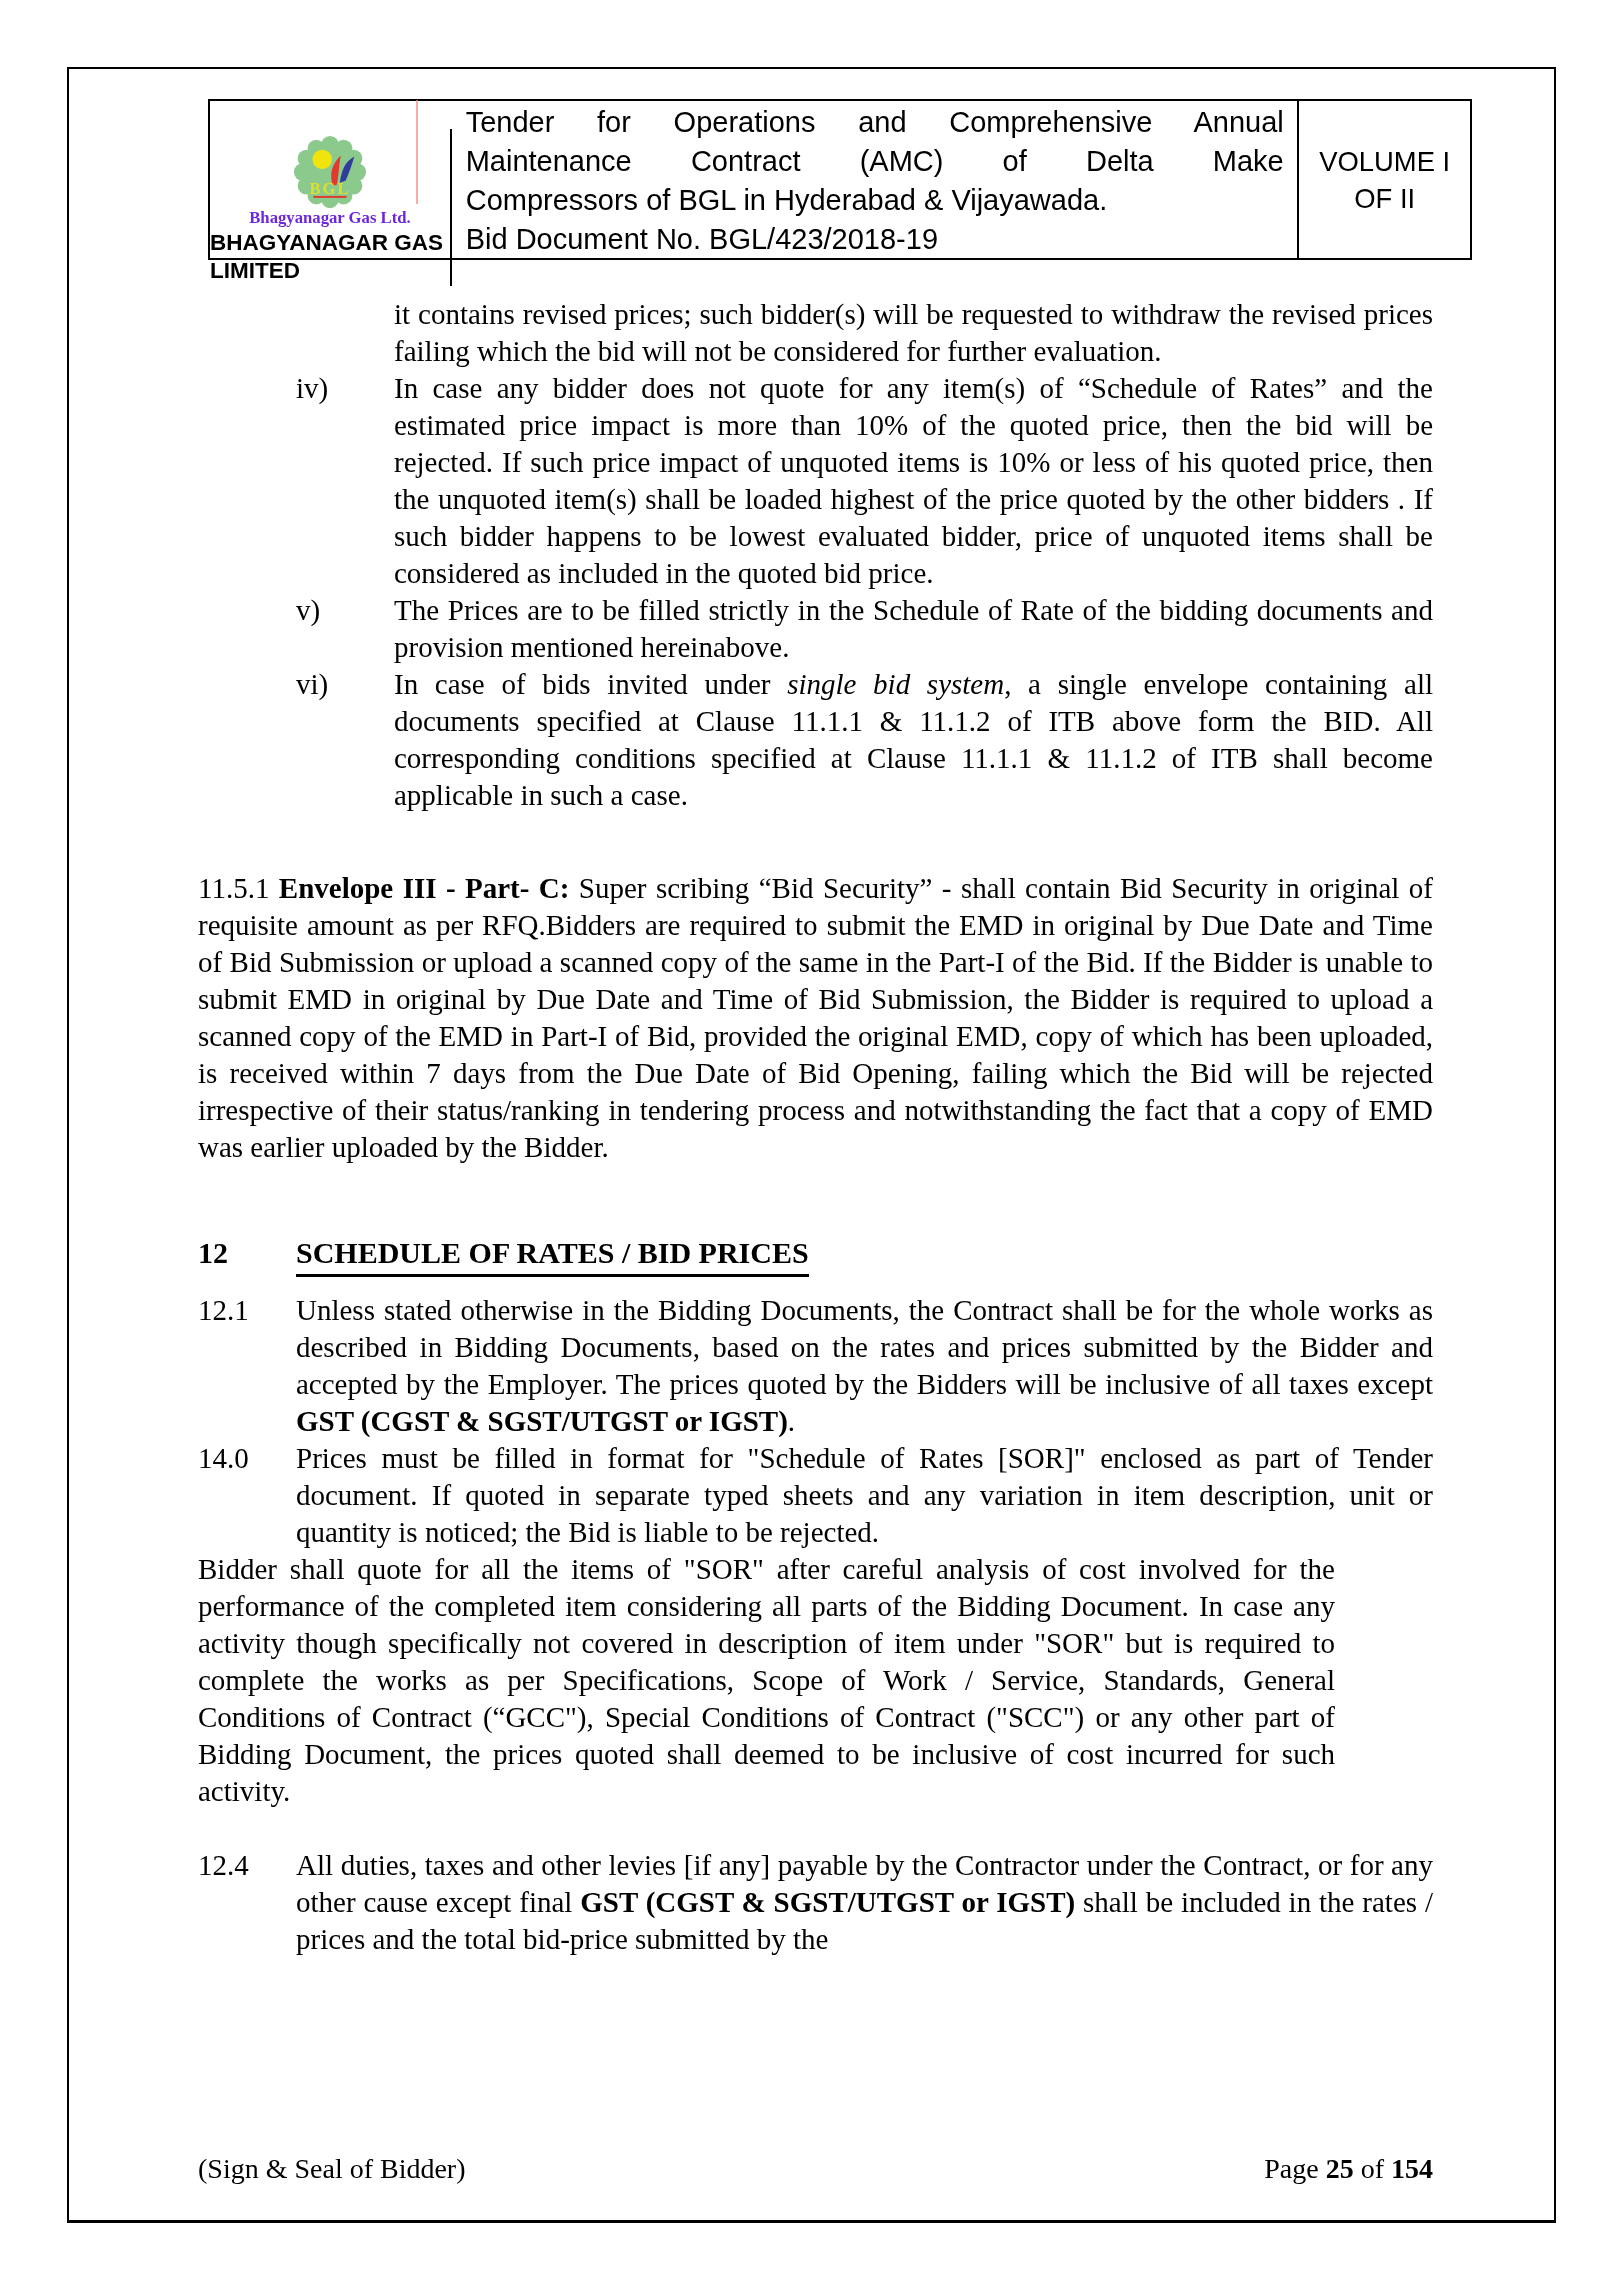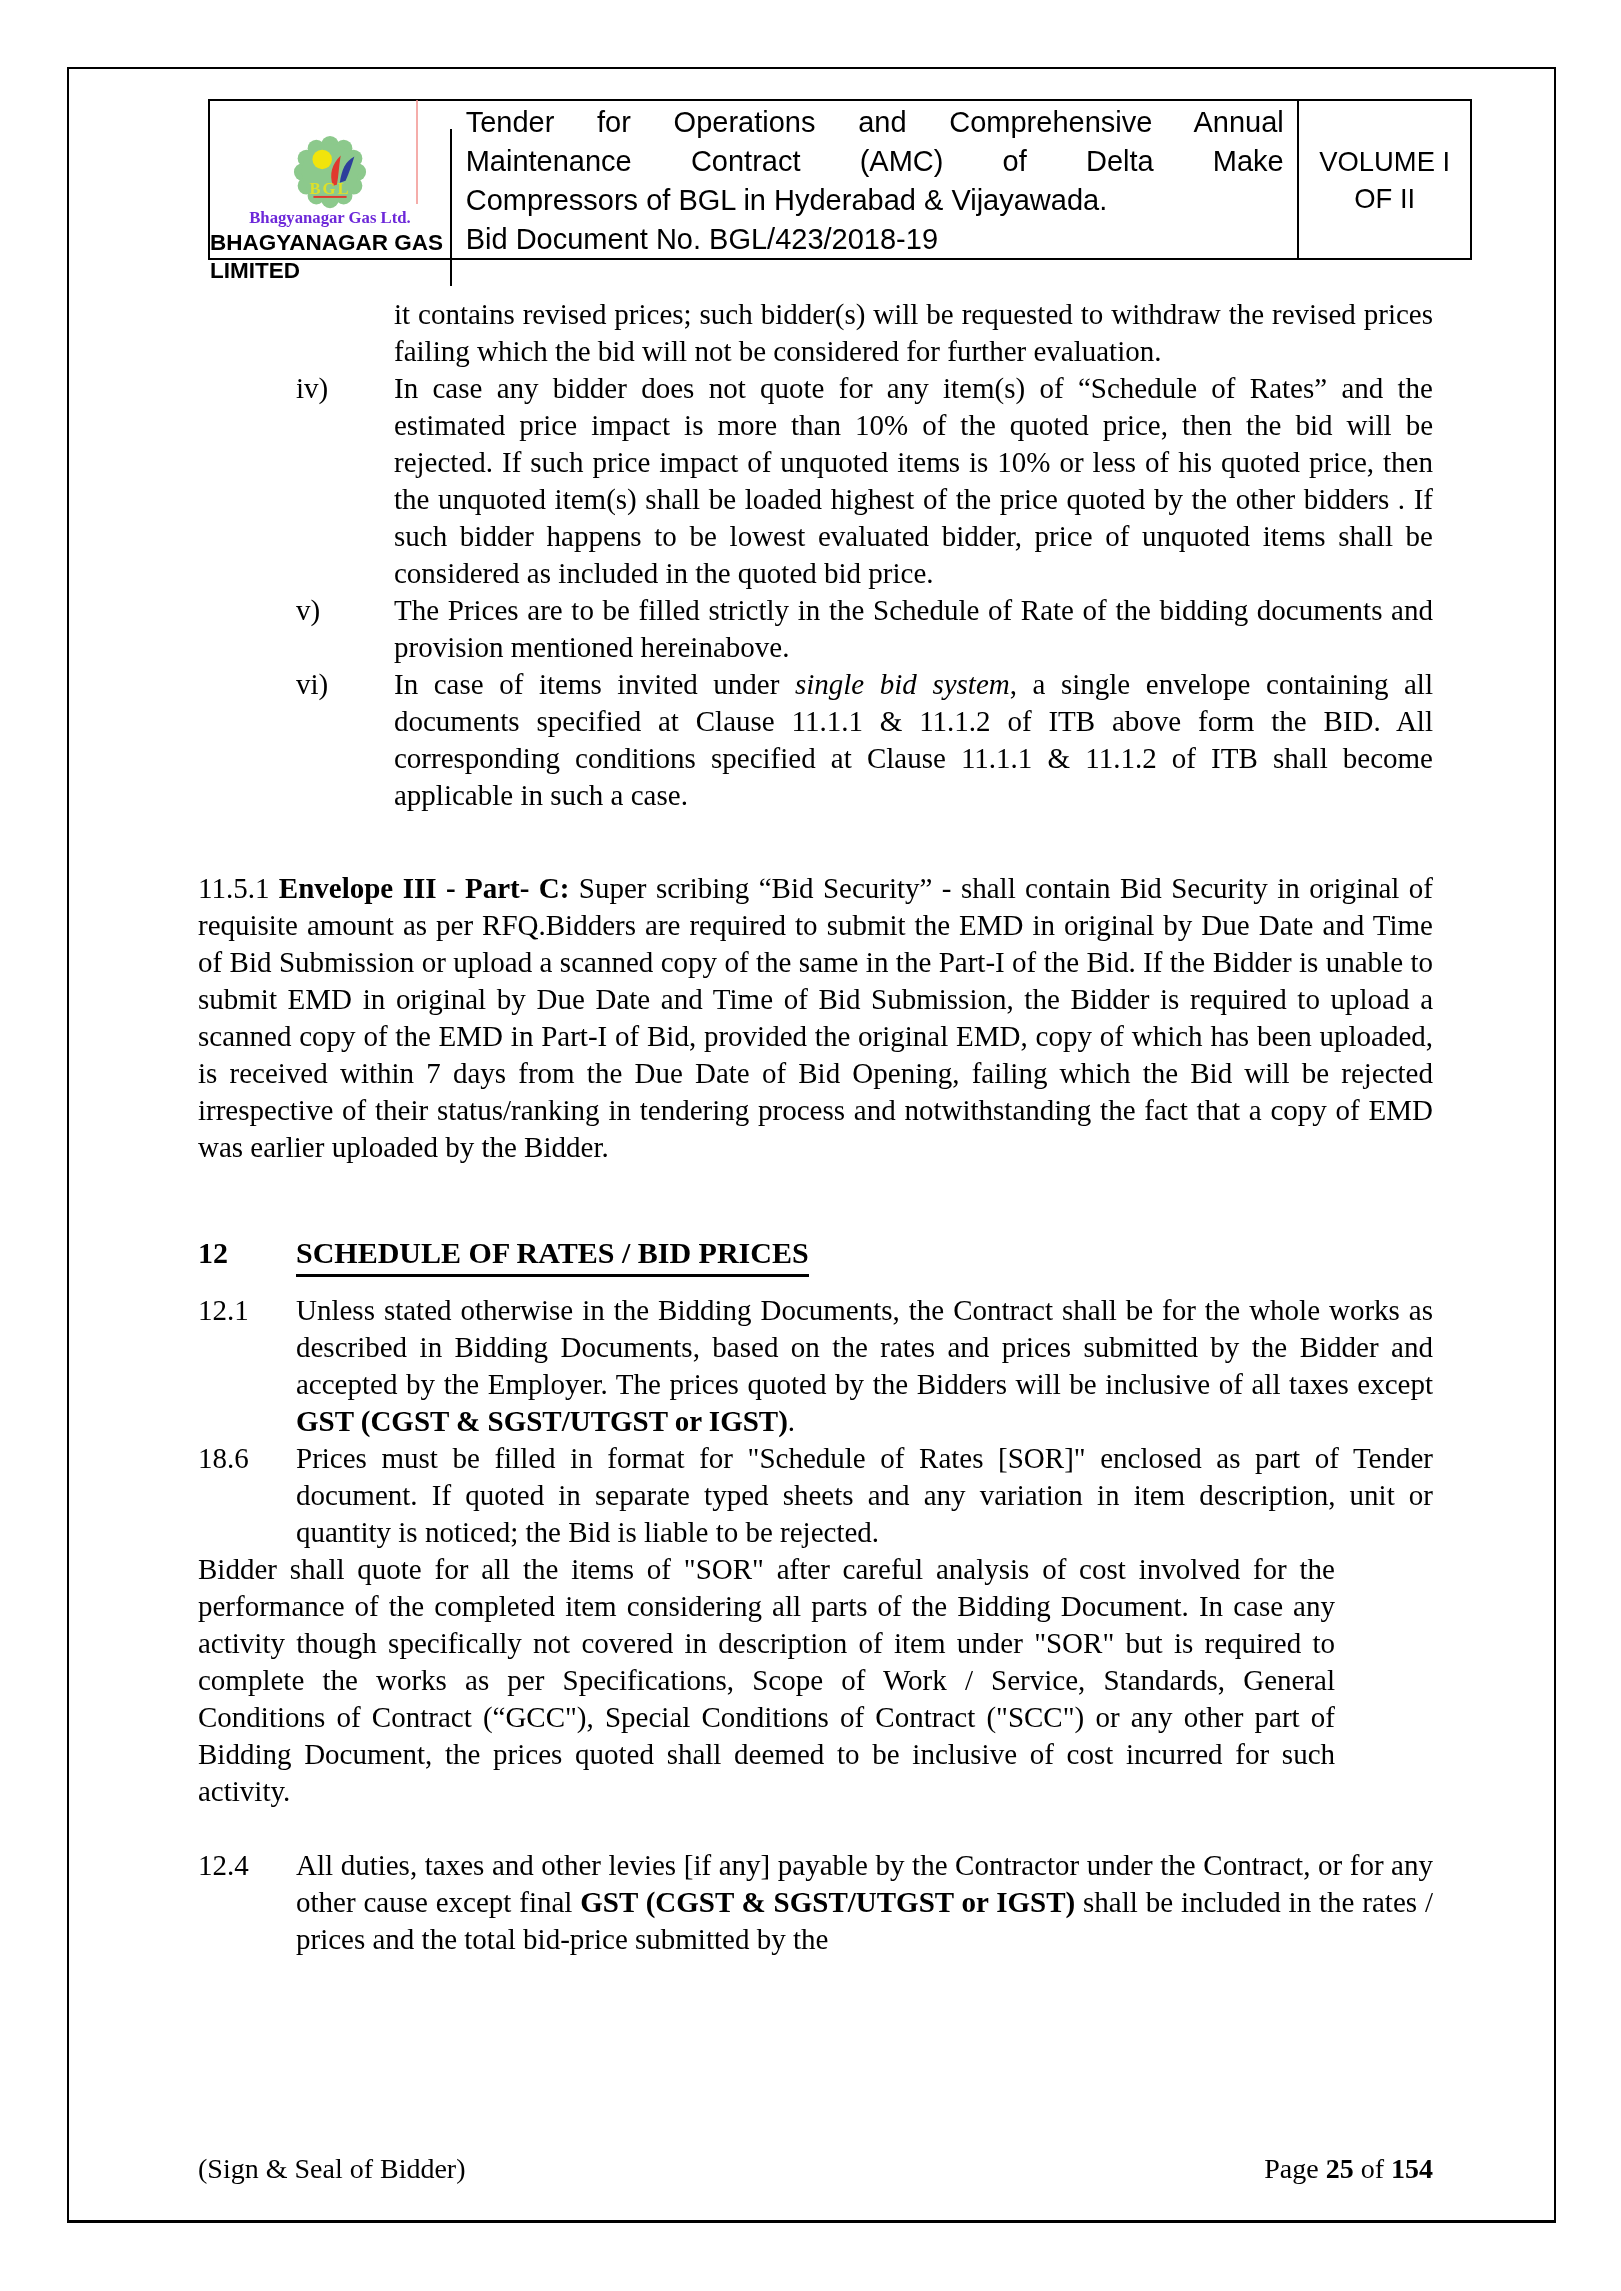--- a/index.html
+++ b/index.html
@@ -132,36 +132,36 @@
 
     <div class="list-row">
       <span class="list-indent"></span>
       <span class="list-label">v)</span>
       <span class="list-text"><span>The Prices are to be filled strictly in the Schedule of Rate of the bidding documents and provision mentioned hereinabove.</span></span>
     </div>
 
     <div class="list-row">
       <span class="list-indent"></span>
       <span class="list-label">vi)</span>
-      <span class="list-text"><span>In case of items invited under </span><span style="font-style: italic;">single bid system</span><span>, a single envelope containing all documents specified at Clause 11.1.1 &amp; 11.1.2 of ITB above form the BID. All corresponding conditions specified at Clause 11.1.1 &amp; 11.1.2 of ITB shall become applicable in such a case.</span></span>
+      <span class="list-text"><span>In case of bids invited under </span><span style="font-style: italic;">single bid system</span><span>, a single envelope containing all documents specified at Clause 11.1.1 &amp; 11.1.2 of ITB above form the BID. All corresponding conditions specified at Clause 11.1.1 &amp; 11.1.2 of ITB shall become applicable in such a case.</span></span>
     </div>
 
     <p class="para-1151"><span>11.5.1  </span><span style="font-weight: bold;">Envelope III - Part- C:</span><span> Super scribing “Bid Security”   - shall contain Bid Security in original of requisite amount as per RFQ.Bidders are required to submit the EMD in original by Due Date and Time of Bid Submission or upload a scanned copy of the same in the Part-I of the Bid. If the Bidder is unable to submit EMD in original by Due Date and Time of Bid Submission, the Bidder is required to upload a scanned copy of the EMD in Part-I of Bid, provided the original EMD, copy of which has been uploaded, is received within 7 days from the Due Date of Bid Opening, failing which the Bid will be rejected irrespective of their status/ranking in tendering process and notwithstanding the fact that a copy of EMD was earlier uploaded by the Bidder.</span></p>
 
     <div class="section-heading">
       <span class="sec-num">12</span>
       <span class="sec-title">SCHEDULE OF RATES / BID PRICES</span>
     </div>
 
     <div class="clause-row">
       <span class="clause-label">12.1</span>
       <span class="clause-text"><span>Unless stated otherwise in the Bidding Documents, the Contract shall be for the whole works as described in Bidding Documents, based on the rates and prices submitted by the Bidder and accepted by the Employer. The prices quoted by the Bidders will be inclusive of all taxes except </span><span style="font-weight: bold;">GST (CGST &amp; SGST/UTGST or IGST)</span><span>.</span></span>
     </div>
     <div class="clause-row">
-      <span class="clause-label">18.6</span>
+      <span class="clause-label">14.0</span>
       <span class="clause-text"><span>Prices must be filled in format for "Schedule of Rates [SOR]" enclosed as part of Tender document. If quoted in separate typed sheets and any variation in item description, unit or quantity is noticed; the Bid is liable to be rejected.</span></span>
     </div>
     <div class="clause-row">
       <span class="clause-text"><span>Bidder shall quote for all the items of "SOR" after careful analysis of cost involved for the performance of the completed item considering all parts of the Bidding Document. In case any activity though specifically not covered in description of item under "SOR" but is required to complete the works as per Specifications, Scope of Work / Service, Standards, General Conditions of Contract (“GCC"), Special Conditions of Contract ("SCC") or any other part of Bidding Document, the prices quoted shall deemed to be inclusive of cost incurred for such activity.</span></span>
     </div>
     <div class="clause-row gap-before">
       <span class="clause-label">12.4</span>
       <span class="clause-text"><span>All duties, taxes and other levies [if any] payable by the Contractor under the Contract, or for any other cause except final </span><span style="font-weight: bold;">GST (CGST &amp; SGST/UTGST or IGST)</span><span> shall be included in the rates / prices and the total bid-price submitted by the</span></span>
     </div>
   </div>

